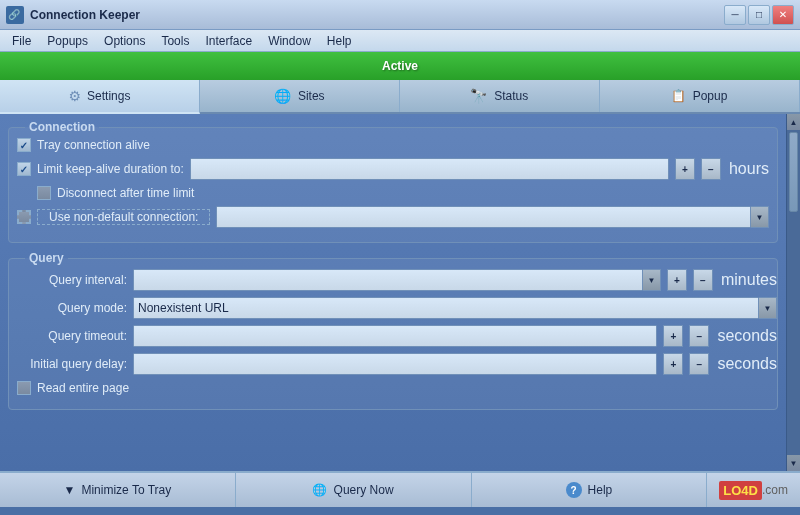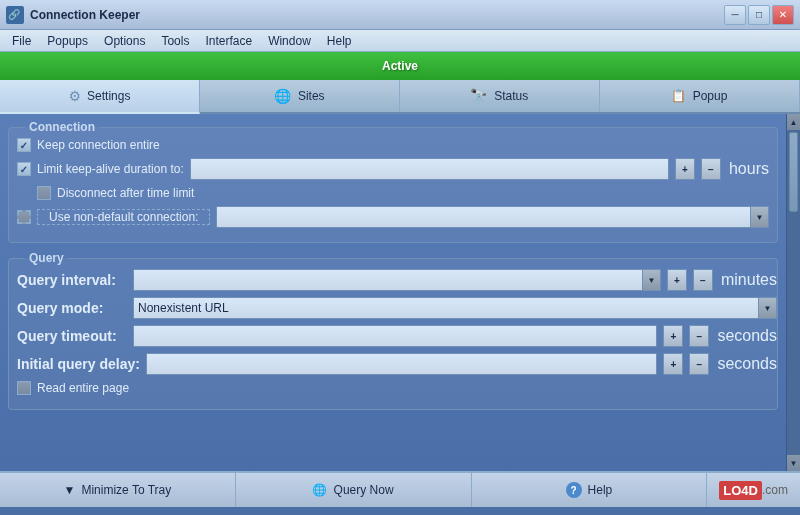--- a/index.html
+++ b/index.html
@@ -216,24 +216,23 @@
       display: flex; align-items: center; justify-content: center;
       font-size: 8px;
       color: #1a2a4a;
       cursor: pointer;
     }
     .indent { margin-left: 20px; }
 
     
     .query-label {
       color: #e0ecf8;
-      font-size: 14px;
+      font-size: 12px;
       min-width: 110px;
-      text-align: left;
-      font-weight: bold;
+      text-align: right;
     }
 
     
     .bottom-bar {
       background: linear-gradient(to bottom, #c4d4e8, #a8bcd4);
       height: 36px;
       display: flex;
       border-top: 2px solid #8aaccc;
     }
     .bottom-btn {
@@ -309,21 +308,21 @@
 </div>
 
 <div class="main-content">
   <div class="scroll-area">
 
     <fieldset class="section" style="border:1px solid #7090b8; padding: 4px 8px 8px 8px;">
       <legend class="section-legend">Connection</legend>
 
       <div class="form-row">
         <div class="cb checked"></div>
-        <span class="label-text">Keep connection entire</span>
+        <span class="label-text">Tray connection alive</span>
       </div>
 
       <div class="form-row">
         <div class="cb checked"></div>
         <span class="label-text">Limit keep-alive duration to:</span>
         <input class="input-field input-wide" type="text" style="flex: 1 1 0%;">
         <div class="spin-btn">+</div>
         <div class="spin-btn">−</div>
         <span class="unit-label">hours</span>
       </div>
@@ -407,16 +406,16 @@
   </div>
   <div class="bottom-btn">
     <span>🌐</span>
     <span>Query Now</span>
   </div>
   <div class="bottom-btn">
     <span style="width:16px;height:16px;border-radius:50%;background:#4a8acc;color:white;display:inline-flex;align-items:center;justify-content:center;font-weight:bold;font-size:10px;">?</span>
     <span>Help</span>
   </div>
   <div class="watermark">
-    <span style="background:#d04040; color:#ffffff; padding:2px 4px; font-weight:bold; font-size:13px; border-radius:2px;">LO4D</span>
+    <span style="background:#d04040; color:#fde047; padding:2px 4px; font-weight:bold; font-size:13px; border-radius:2px;">LO4D</span>
       <span style="color:#606060; font-size:12px;">.com</span>
   </div>
 </div>
 
 </body></html>

